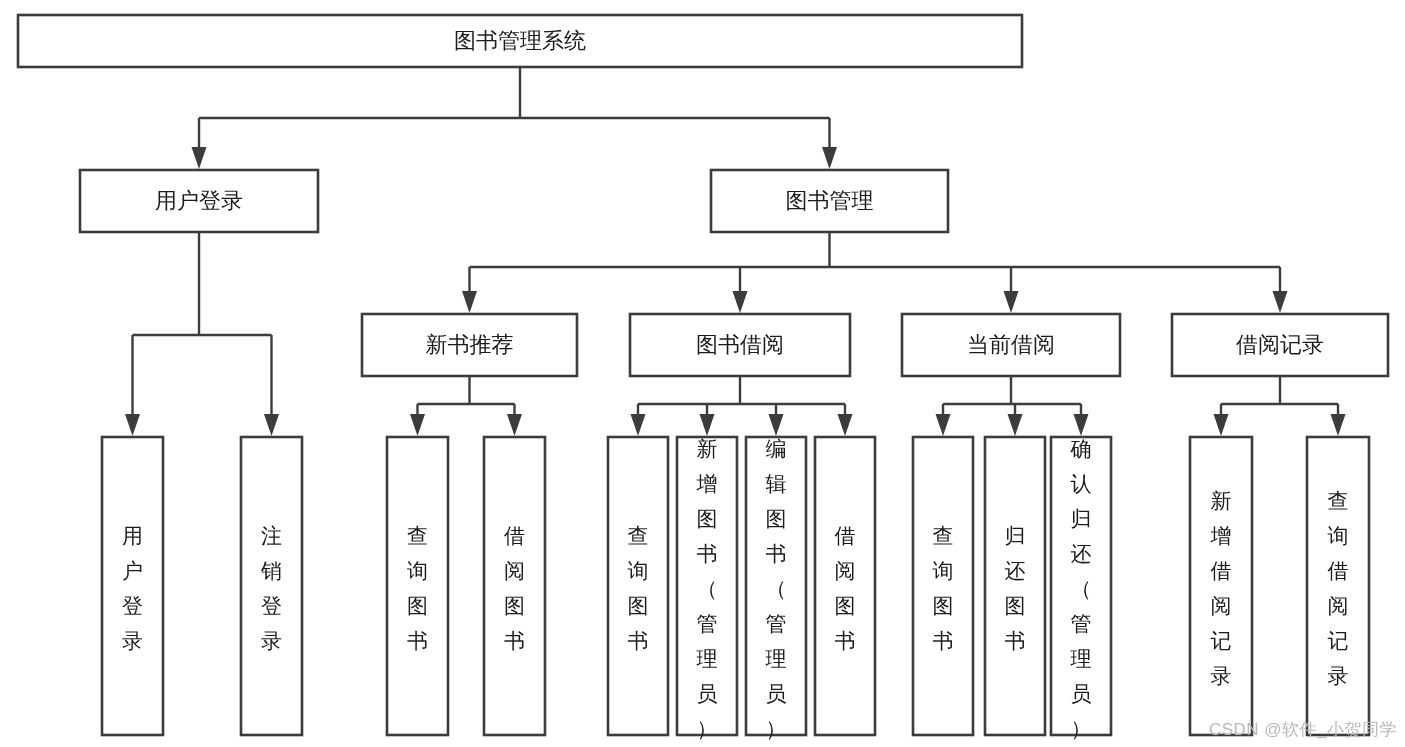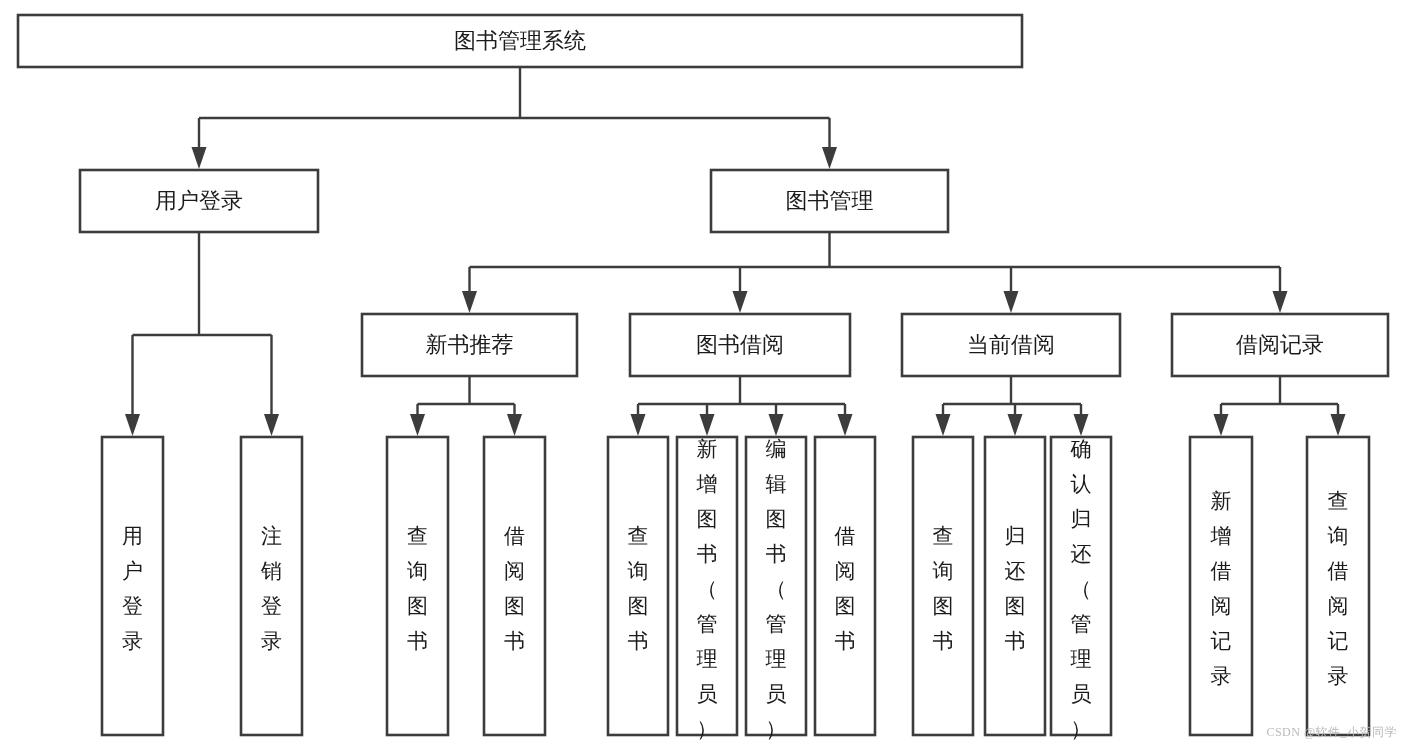--- a/index.html
+++ b/index.html
@@ -23,22 +23,22 @@
     font-family:"Liberation Sans","DejaVu Sans",sans-serif;
     font-size:21px;
     text-anchor:middle;
   }
   .edge{stroke:#3c3c3c;stroke-width:2.4;fill:none;}
   .arrow-head{fill:#3c3c3c;stroke:none;}
   .watermark{
     position:absolute;
     right:8px;bottom:6px;
     color:#b9b9b9;
-    font-size:12px;
-    font-family:Liberation Serif, serif;
+    font-size:17px;
+    font-family:Liberation Sans, sans-serif;
     letter-spacing:0.5px;
     white-space:nowrap;
     user-select:none;
   }
 </style>
 </head>
 <body>
 
 <div id="diagram-root">
   <svg id="flow" viewBox="0 0 1405 747">

